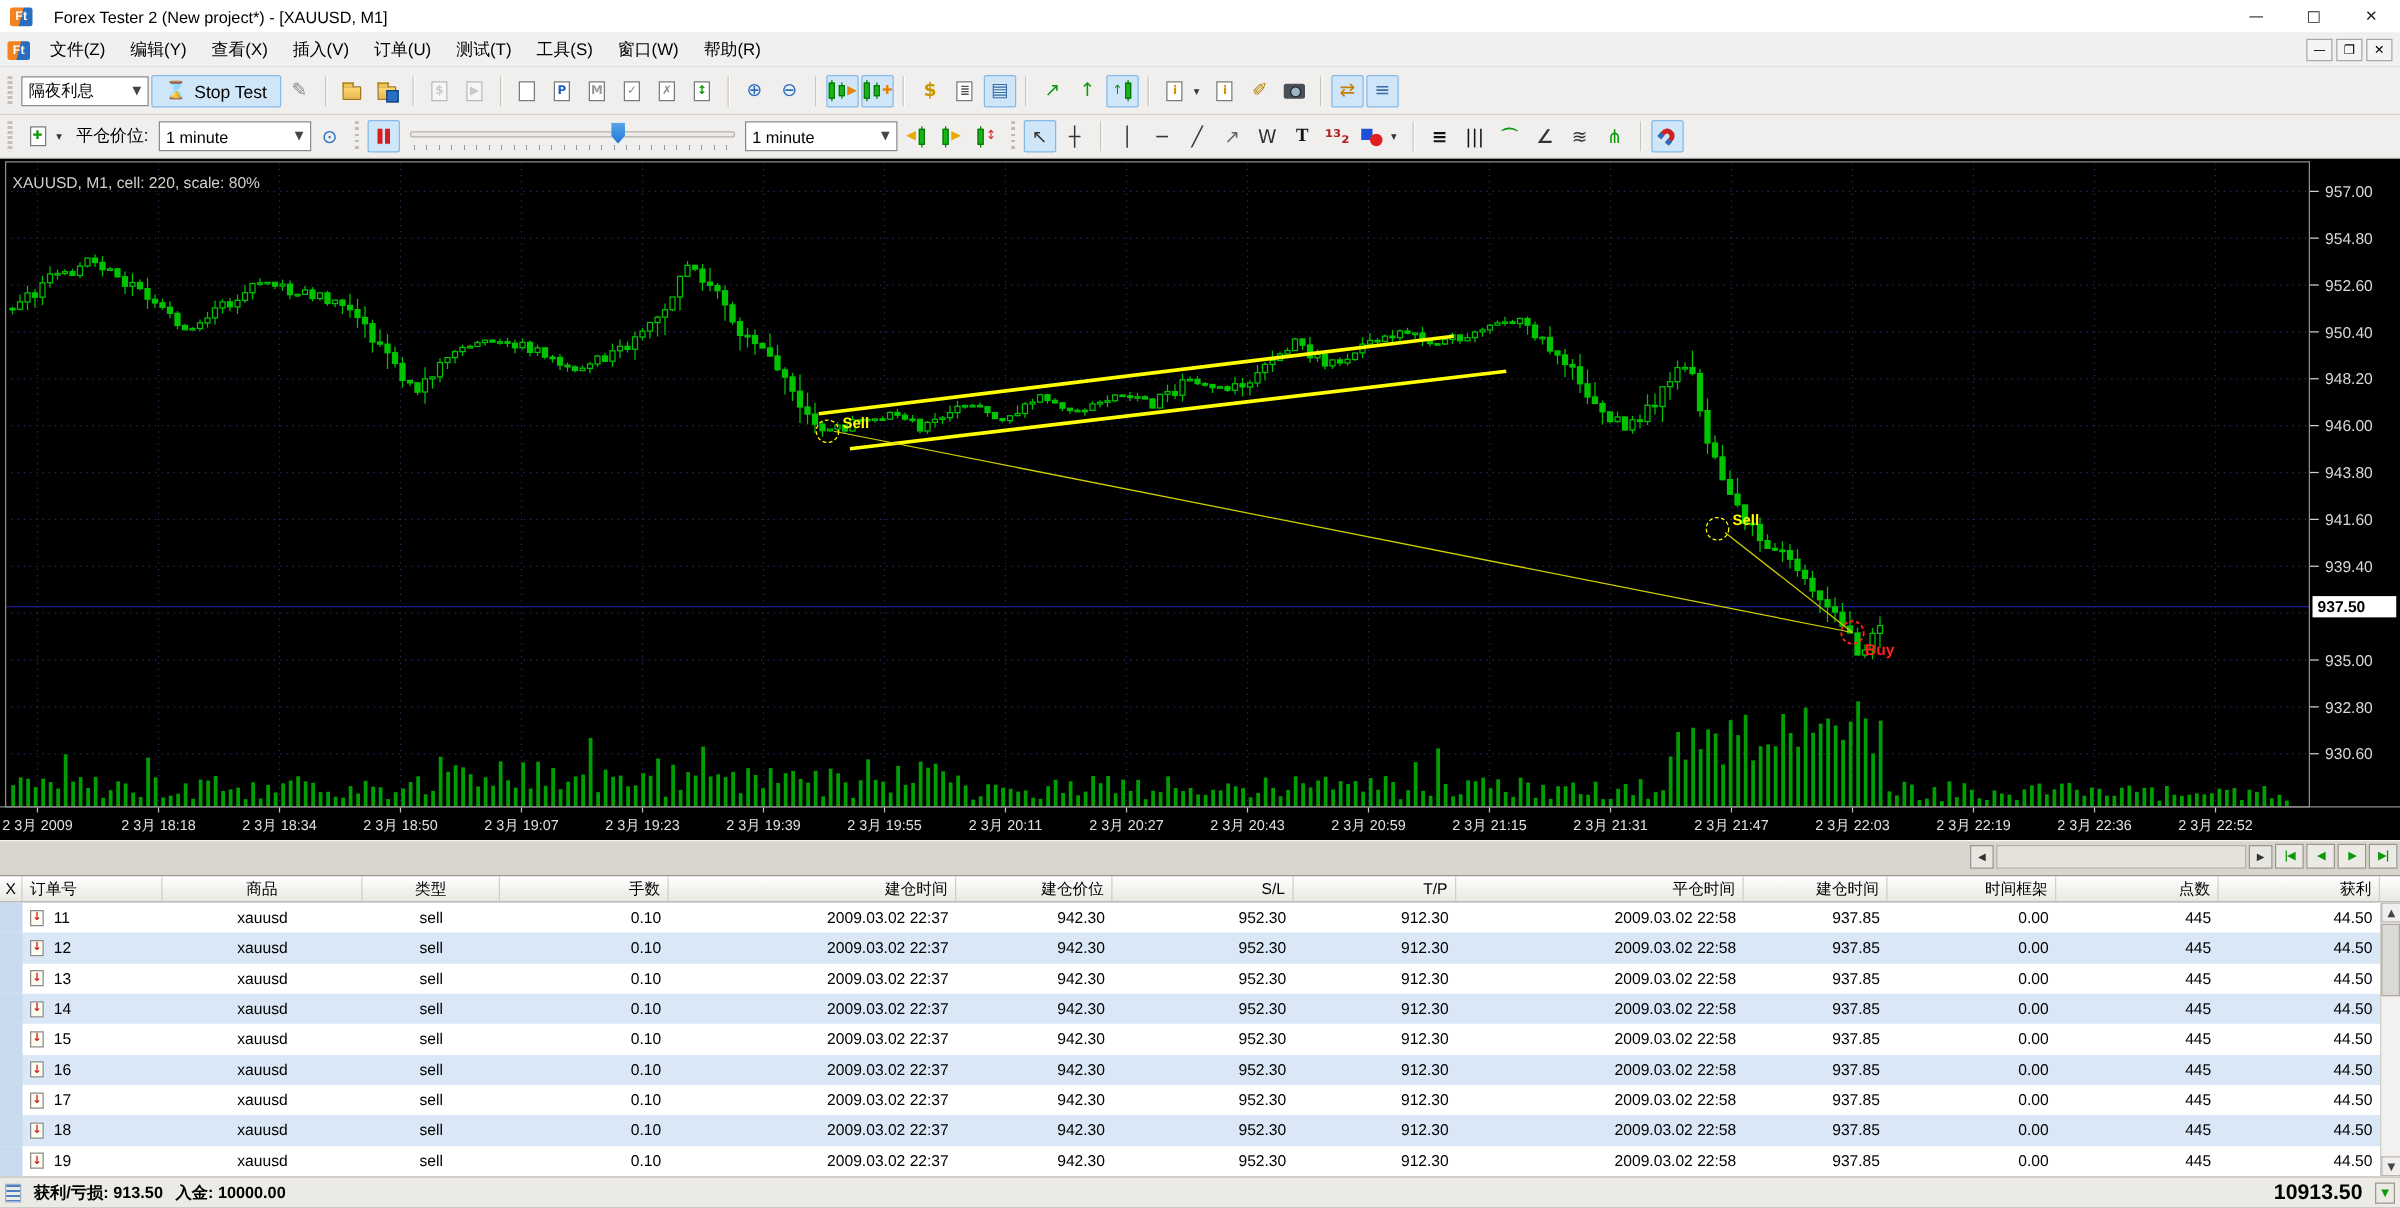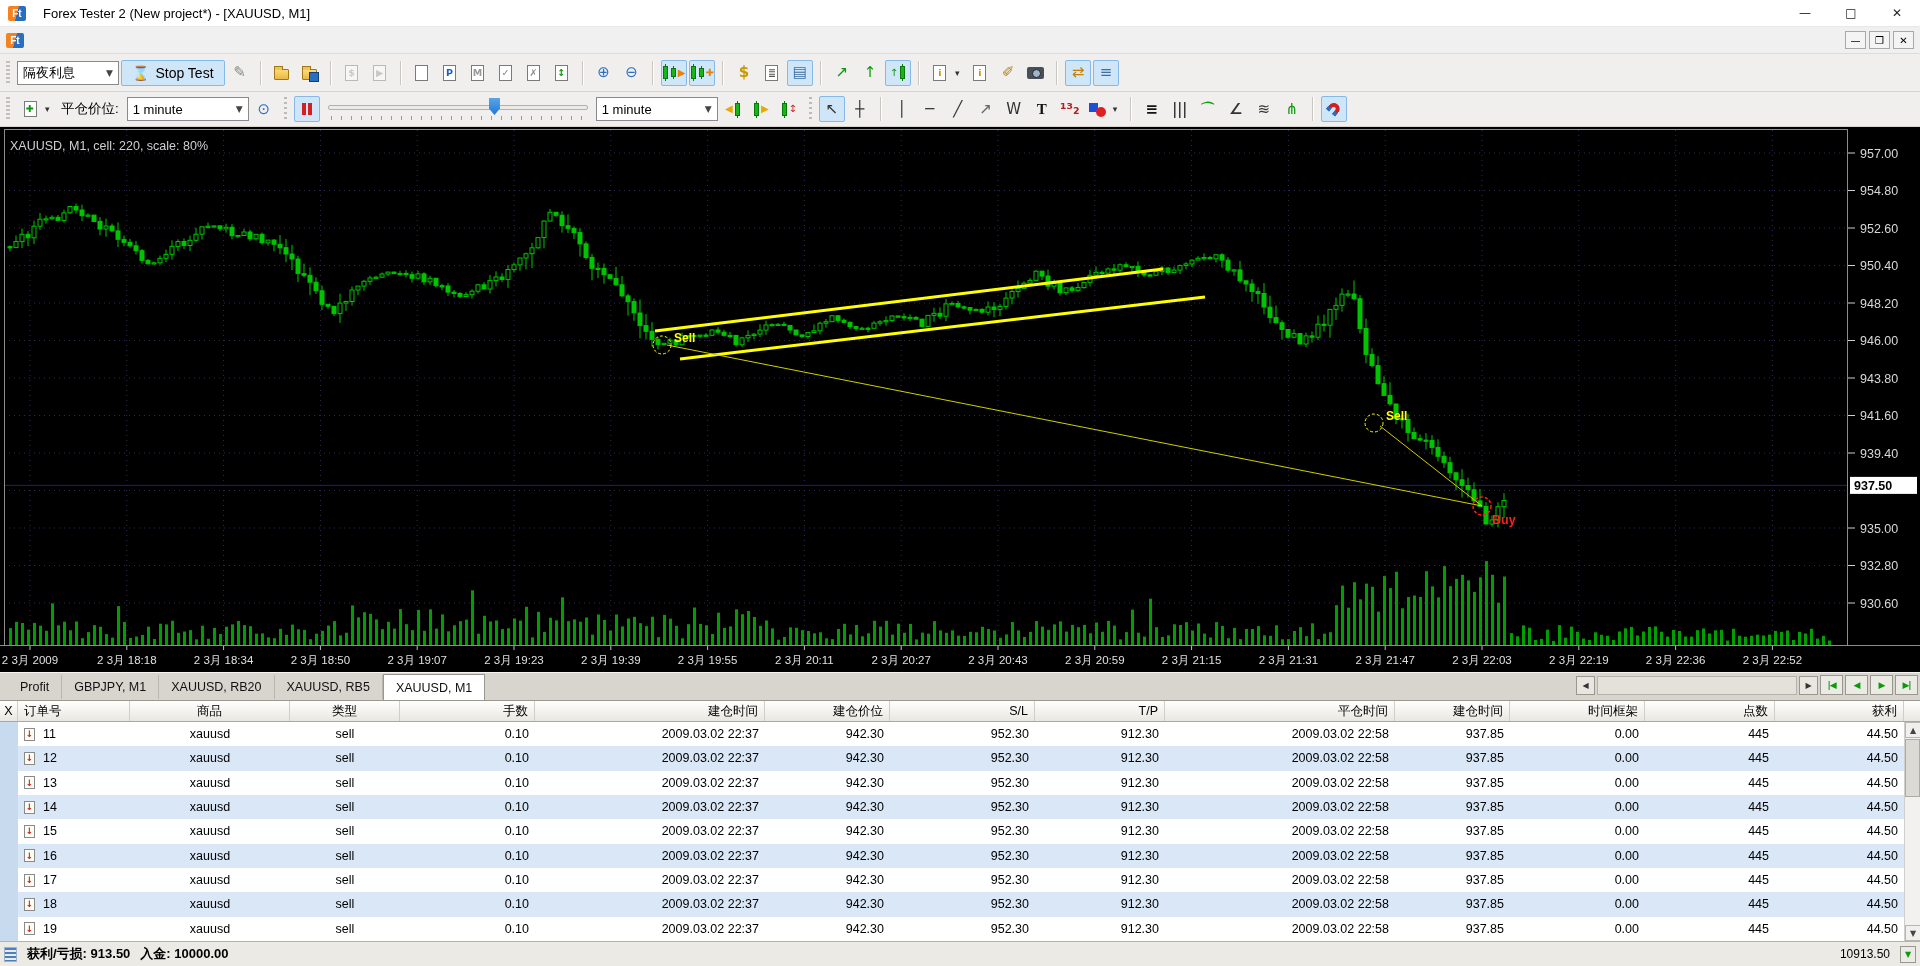--- a/index.html
+++ b/index.html
@@ -92,40 +92,51 @@
   .al-l{justify-content:flex-start}.al-c{justify-content:center}.al-r{justify-content:flex-end}
   #vscroll{position:absolute;right:0;top:22px;width:16px;height:219px;background:#f2f1ef;border-left:1px solid #d0cec8}
   .sbtn{width:16px;height:16px;background:#f0efed;border:1px solid #b9b6af;display:flex;align-items:center;justify-content:center;font-size:8px;color:#444;font-family:"DejaVu Sans",sans-serif}
   .sthumb{position:absolute;top:17px;left:0;width:15px;height:58px;background:#dcdad5;border:1px solid #aeaba4}
   #vscroll .dn{position:absolute;bottom:0}
 
   
   #statusbar{height:25px;background:#eceae5;border-top:1px solid #b5b2ab;display:flex;align-items:center;padding:0 4px;gap:10px}
   .sgrip{width:13px;height:15px;background:repeating-linear-gradient(180deg,#4a7fc0 0 2px,#eceae5 2px 4px);border:1px solid #9ab0cc}
   #statusbar b{font-size:13px}
-  #statusbar .bal{margin-left:auto;font-size:12px;font-weight:normal}
+  #statusbar .bal{margin-left:auto;font-size:17px;font-weight:bold}
   .dnbtn{width:16px;height:17px;border:1px solid #9a978f;background:#eceae4;display:flex;align-items:center;justify-content:center;font-size:8px;color:#0a9a0a;font-family:"DejaVu Sans",sans-serif}
 </style>
 </head>
 <body>
 
 <div id="app">
 
   <div id="titlebar">
     <span class="logo">Ft</span>
     <span class="ttl">Forex Tester 2  (New project*) - [XAUUSD, M1]</span>
     <span class="wbtns">
       <span class="wbtn">—</span>
       <span class="wbtn">□</span>
       <span class="wbtn">✕</span>
     </span>
   </div>
 
   <div id="menubar">
     <span class="logo">Ft</span>
+    <span id="menus" style="display:flex;height:100%">
+        <span class="menu-item">文件(Z)</span>
+        <span class="menu-item">编辑(Y)</span>
+        <span class="menu-item">查看(X)</span>
+        <span class="menu-item">插入(V)</span>
+        <span class="menu-item">订单(U)</span>
+        <span class="menu-item">测试(T)</span>
+        <span class="menu-item">工具(S)</span>
+        <span class="menu-item">窗口(W)</span>
+        <span class="menu-item">帮助(R)</span>
+      </span>
     <span class="mdi">
       <span class="mdibtn">—</span>
       <span class="mdibtn">❐</span>
       <span class="mdibtn">✕</span>
     </span>
   </div>
 
   <div id="toolbar1" class="tbar">
       <span class="grip"></span>
       <span class="cmb" style="width:102px">
@@ -1208,27 +1219,20 @@
         <text x="1578.8" y="537" fill="#e0e0e0" font-size="11.5" text-anchor="middle" font-family="Liberation Sans,sans-serif">2 3月 22:19</text>
         <line x1="1675.6" y1="519" x2="1675.6" y2="523" stroke="#bfbfbf"></line>
         <text x="1675.6" y="537" fill="#e0e0e0" font-size="11.5" text-anchor="middle" font-family="Liberation Sans,sans-serif">2 3月 22:36</text>
         <line x1="1772.3999999999999" y1="519" x2="1772.3999999999999" y2="523" stroke="#bfbfbf"></line>
         <text x="1772.3999999999999" y="537" fill="#e0e0e0" font-size="11.5" text-anchor="middle" font-family="Liberation Sans,sans-serif">2 3月 22:52</text>
         <text x="10" y="23" fill="#d0d0d0" font-size="12.5" font-family="Liberation Sans,sans-serif">XAUUSD, M1, cell: 220, scale: 80%</text>
       </svg>
   </div>
 
   <div id="tabstrip">
-    <span id="tabs" style="display:flex;align-items:flex-start;height:100%">
-        <span class="tab">Profit</span>
-        <span class="tab">GBPJPY, M1</span>
-        <span class="tab">XAUUSD, RB20</span>
-        <span class="tab">XAUUSD, RB5</span>
-        <span class="tab active">XAUUSD, M1</span>
-      </span>
     <span class="tsb">
       <span class="scrbtn">◀</span>
       <span class="scrtrack"></span>
       <span class="scrbtn">▶</span>
       <span class="vcrbtn">|◀</span>
       <span class="vcrbtn">◀</span>
       <span class="vcrbtn">▶</span>
       <span class="vcrbtn">▶|</span>
     </span>
   </div>

